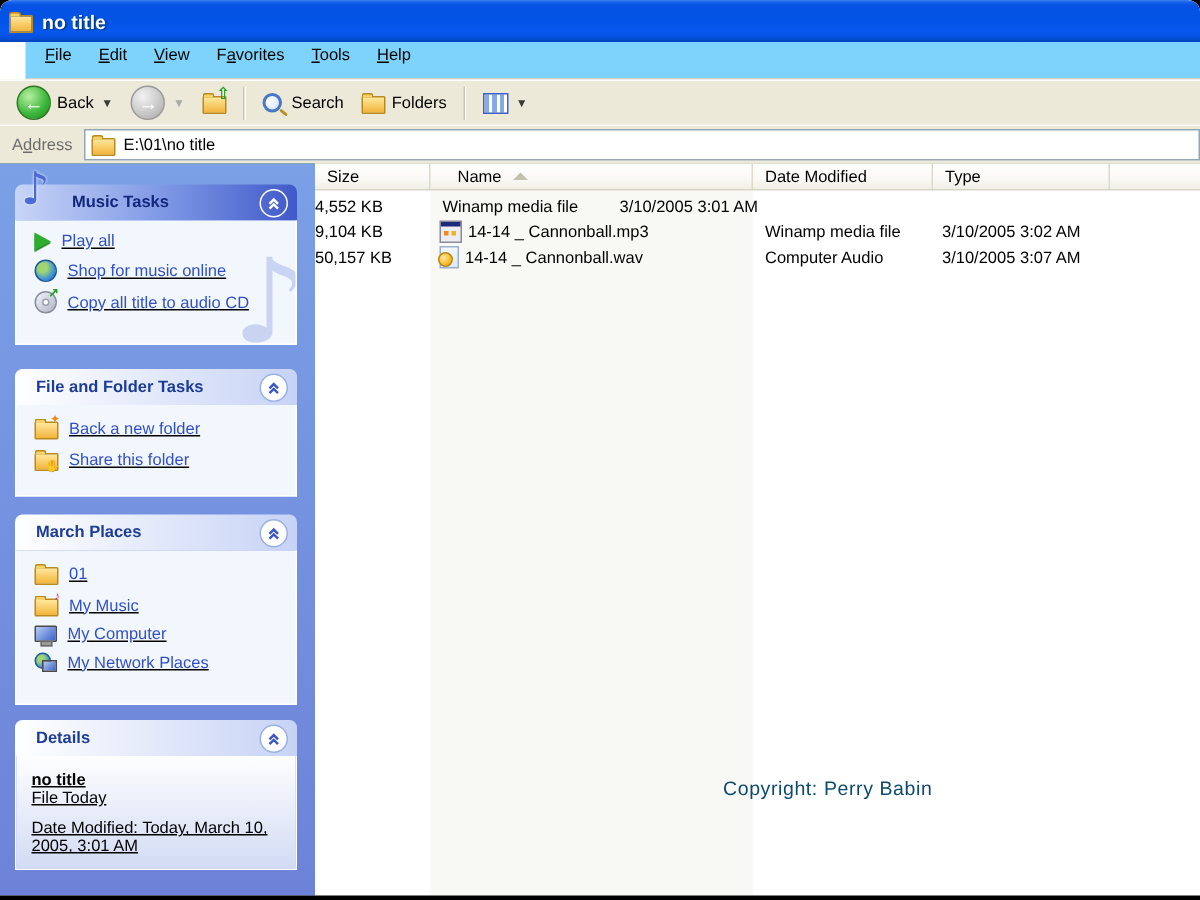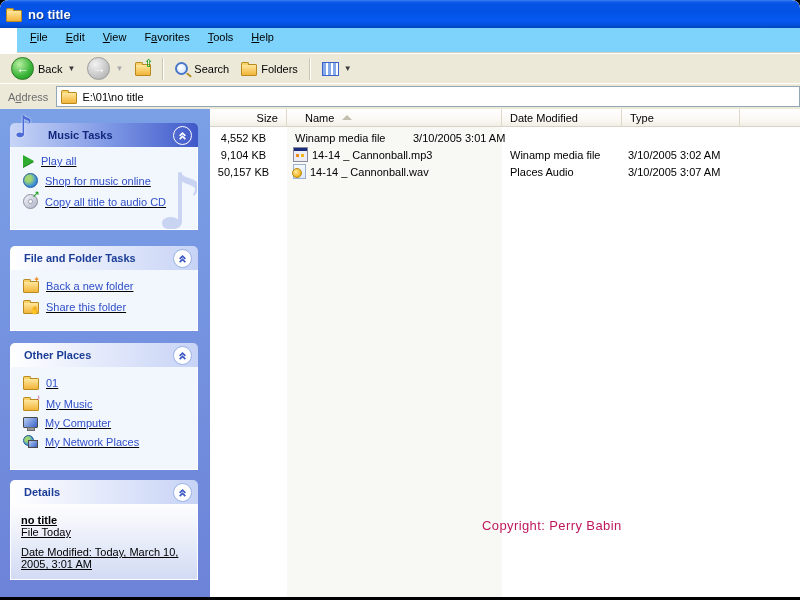--- a/index.html
+++ b/index.html
@@ -97,34 +97,34 @@
     border:1px solid #9ab0cc;position:relative;flex:none;}
   .icwav::after{content:"";position:absolute;left:-2px;bottom:0;width:8px;height:8px;border-radius:50%;
     border:1px solid #b8860b;background:radial-gradient(circle at 35% 35%,#ffe9a0,#f0b41d 70%,#c88a0a);}
 
   
   .filelist{position:relative;flex:1;background:#fff;overflow:hidden;}
   .shade{position:absolute;left:77px;top:17px;width:215px;bottom:0;background:#f8f8f5;}
   .colheaders{position:absolute;left:0;top:0;right:0;height:17px;display:flex;
     background:linear-gradient(180deg,#ffffff,#faf9f5 60%,#f1efe5);border-bottom:1px solid #d8d5c8;z-index:3;}
   .col{border-right:1px solid #ded9c9;display:flex;align-items:center;padding:0 8px;box-sizing:border-box;}
-  .col.size{width:77px;justify-content:flex-end;}
+  .col.size{width:77px;justify-content:flex-start;}
   .col.name{width:215px;padding-left:18px;gap:8px;}
   .col.type{width:118px;}
   .col.date{width:120px;}
   .col.extra{width:60px;border-right:none;}
   .sort-arrow{width:0;height:0;border-left:5px solid transparent;border-right:5px solid transparent;
     border-bottom:5px solid #c3bfae;}
   .row{position:absolute;left:0;right:0;height:17px;display:flex;align-items:center;z-index:2;}
-  .c-size{width:77px;text-align:center;padding-right:10px;box-sizing:border-box;}
+  .c-size{width:77px;text-align:left;padding-right:10px;box-sizing:border-box;}
   .c-name{width:215px;display:flex;align-items:center;gap:4px;padding-left:6px;box-sizing:border-box;}
   .fname{white-space:pre;}
   .c-type{width:118px;padding-left:8px;box-sizing:border-box;}
   .c-date{width:120px;padding-left:8px;box-sizing:border-box;}
-  .copyright{position:absolute;left:272px;top:409px;color:#be185d;font-size:13px;letter-spacing:.4px;z-index:2;}
+  .copyright{position:absolute;left:272px;top:409px;color:#0c4a6e;font-size:13px;letter-spacing:.4px;z-index:2;}
 </style>
 </head>
 <body>
 
 <div class="window">
 
   <div class="titlebar">
     <span class="folder"></span>
     <span class="title-text">no title</span>
   </div>
@@ -228,21 +228,21 @@
             <span class="folder">
                 <span class="ovr" style="color:#4a78c8">✋</span>
               </span>
             <span>Share this folder</span>
           </div>
         </div>
       </div>
 
       <div class="panel" style="top:234px">
         <div class="panel-hd">
-          <span>Other Places</span>
+          <span>March Places</span>
           <span class="chev">
             <svg width="13" height="13" viewBox="0 0 16 16">
                 <path d="M4.5 8.5 L8 5 L11.5 8.5 M4.5 12.5 L8 9 L11.5 12.5" stroke="#3a57c4" fill="none" stroke-width="2"></path>
               </svg>
           </span>
         </div>
         <div class="panel-bd" style="height:88px">
           <div class="task">
             <span class="folder"></span>
             <span>01</span>
@@ -319,21 +319,21 @@
         <span class="c-type">Winamp media file</span>
         <span class="c-date">3/10/2005 3:02 AM</span>
       </div>
 
       <div class="row" style="top:54px">
         <span class="c-size">50,157 KB</span>
         <span class="c-name">
           <span class="icwav"></span>
           <span class="fname">14-14 _ Cannonball.wav</span>
         </span>
-        <span class="c-type">Places Audio</span>
+        <span class="c-type">Computer Audio</span>
         <span class="c-date">3/10/2005 3:07 AM</span>
       </div>
 
       <div class="copyright">Copyright: Perry Babin</div>
     </div>
   </div>
 
   <div class="bottom-black"></div>
 </div>
 

